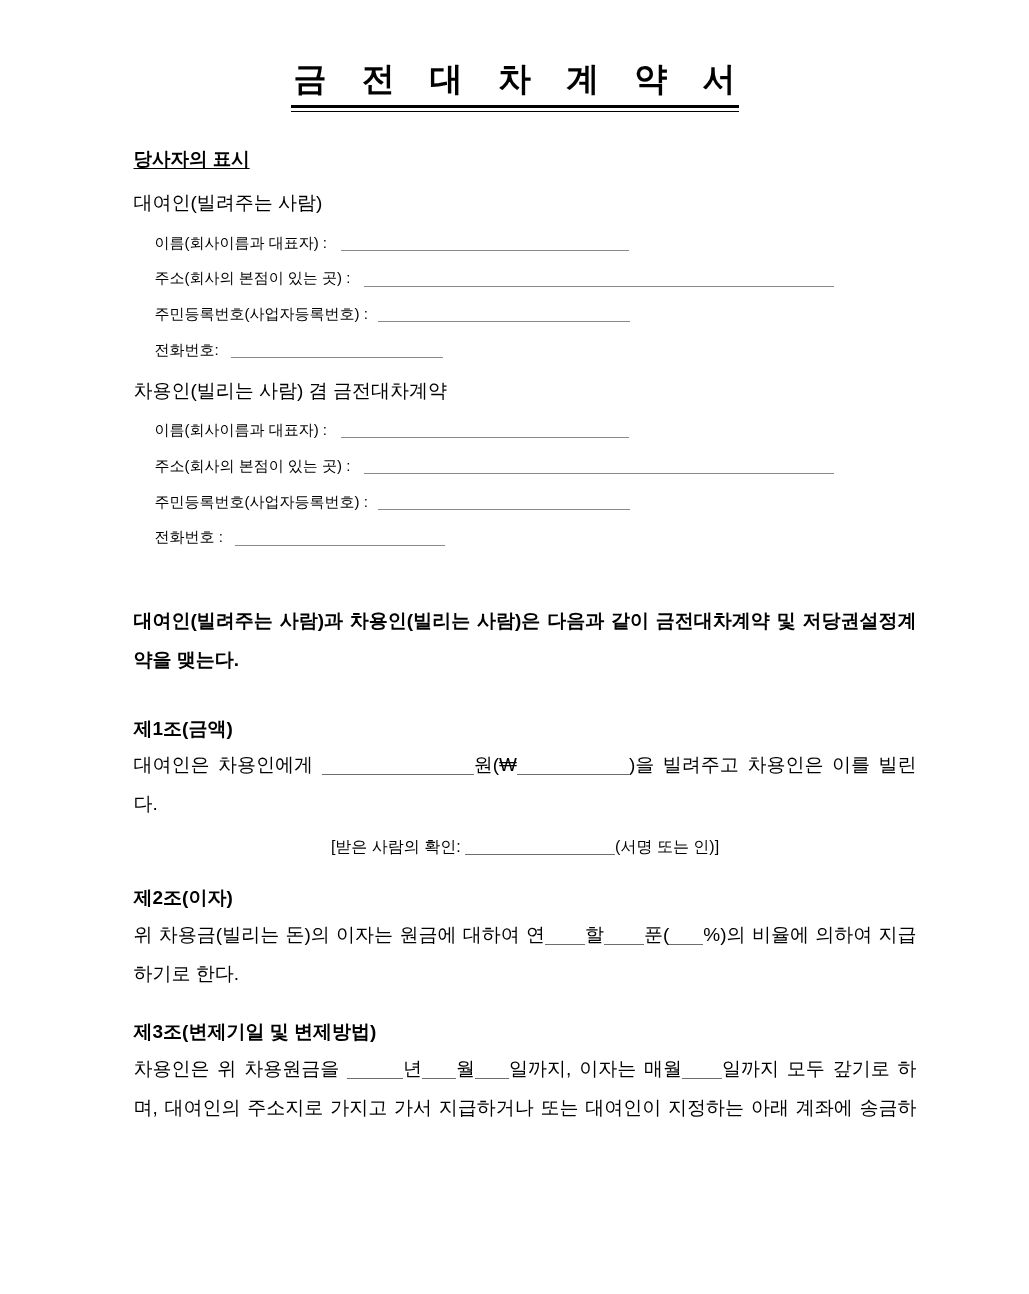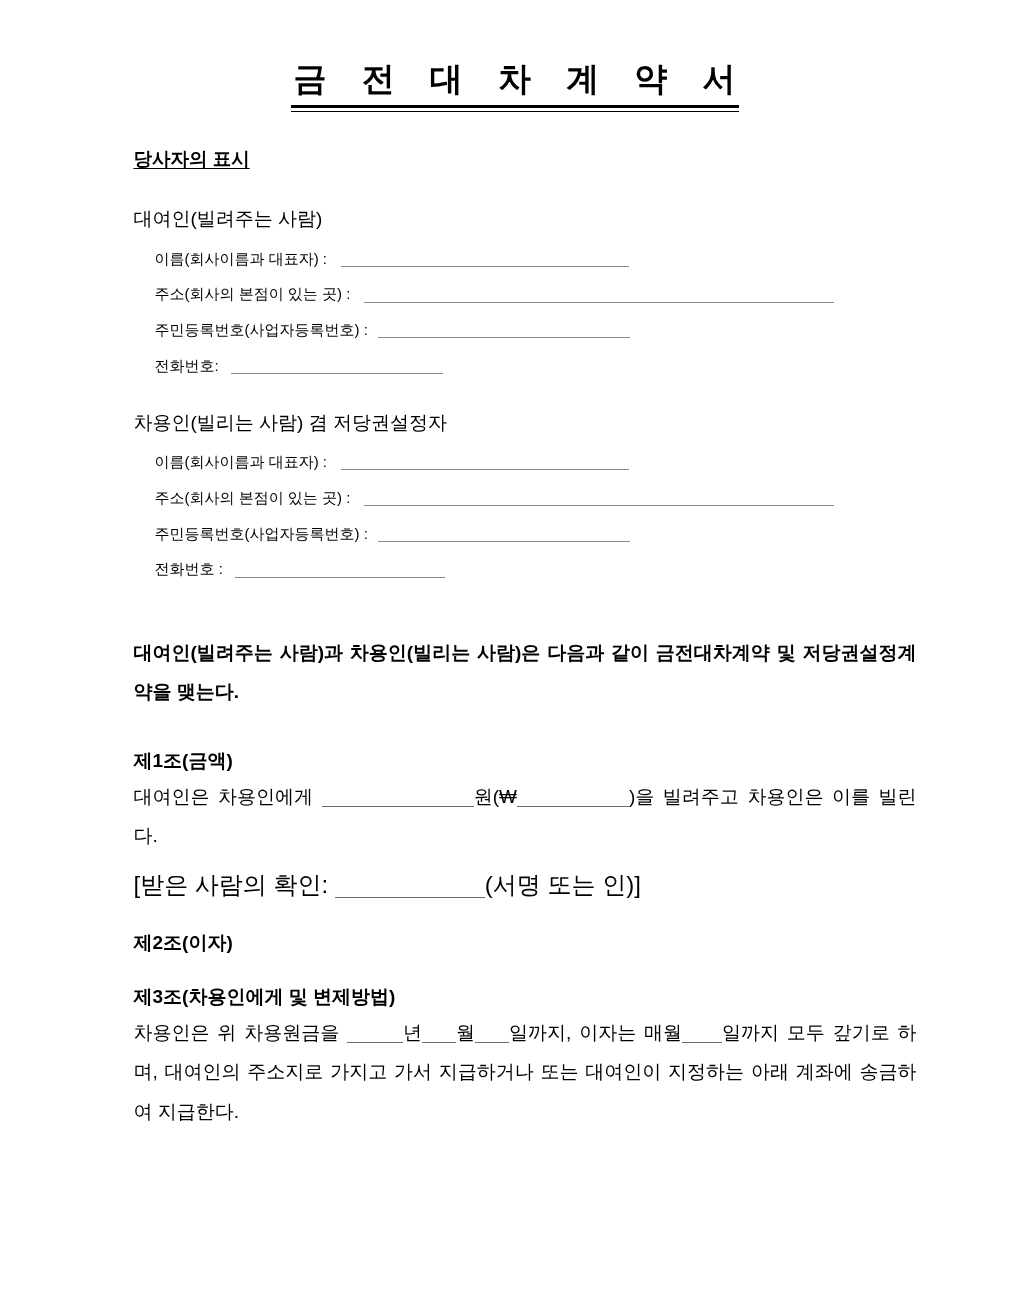--- a/index.html
+++ b/index.html
@@ -59,21 +59,21 @@
   .section-head {
     font-size: 18.5px;
     font-weight: bold;
     text-decoration: underline;
     text-underline-offset: 3px;
     margin: 33px 0 16px 0;
     line-height: 1.5;
   }
   .party-head {
     font-size: 19px;
-    margin: 32px 0 0 0;
+    margin: 16px 0 0 0;
     line-height: 1.5;
   }
   .field-row {
     font-size: 15px;
     margin: 14px 0 0 0;
     padding-left: 21px;
     line-height: 1.45;
     white-space: nowrap;
   }
   .field-label { white-space: pre; }
@@ -116,22 +116,22 @@
     vertical-align: -0.2em;
   }
   .ib-amount { width: 152px; }
   .ib-won    { width: 112px; }
   .ib-sign   { width: 150px; }
   .ib-xs     { width: 34px; }
   .ib-s      { width: 40px; }
   .ib-m      { width: 56px; }
 
   .confirm-line {
-    font-size: 24px;
-    text-align: left;
+    font-size: 16px;
+    text-align: center;
     margin: 10px 0 0 0;
     line-height: 1.6;
     white-space: nowrap;
   }
 
   
   .bank-row {
     font-size: 19px;
     margin: 18px 0 0 0;
     padding-left: 21px;
@@ -166,21 +166,21 @@
     <div class="field-row">
       <span class="field-label">주소(회사의 본점이 있는 곳) :</span><span class="blank w-addr"></span>
     </div>
     <div class="field-row">
       <span class="field-label">주민등록번호(사업자등록번호) :</span><span class="blank w-rrn"></span>
     </div>
     <div class="field-row">
       <span class="field-label">전화번호:</span><span class="blank w-phone"></span>
     </div>
 
-    <div class="party-head">차용인(빌리는 사람) 겸 저당권설정자</div>
+    <div class="party-head">차용인(빌리는 사람) 겸 금전대차계약</div>
 
     <div class="field-row">
       <span class="field-label">이름(회사이름과 대표자) :</span><span class="blank w-name"></span>
     </div>
     <div class="field-row">
       <span class="field-label">주소(회사의 본점이 있는 곳) :</span><span class="blank w-addr"></span>
     </div>
     <div class="field-row">
       <span class="field-label">주민등록번호(사업자등록번호) :</span><span class="blank w-rrn"></span>
     </div>
@@ -189,22 +189,23 @@
     </div>
 
     <p class="para intro">대여인(빌려주는 사람)과 차용인(빌리는 사람)은 다음과 같이 금전대차계약 및 저당권설정계약을 맺는다.</p>
 
     <div class="article-head">제1조(금액)</div>
     <p class="para body"><span>대여인은 차용인에게</span> <span class="inline-blank ib-amount"></span><span>원(₩</span><span class="inline-blank ib-won"></span><span>)을 빌려주고 차용인은 이를 빌린다.</span></p>
 
     <div class="confirm-line"><span>[받은 사람의 확인:</span> <span class="inline-blank ib-sign"></span><span>(서명 또는 인)]</span></div>
 
     <div class="article-head tight">제2조(이자)</div>
-
-    <div class="article-head tight">제3조(차용인에게 및 변제방법)</div>
+    <p class="para body"><span>위 차용금(빌리는 돈)의 이자는 원금에 대하여 연</span><span class="inline-blank ib-s"></span><span>할</span><span class="inline-blank ib-s"></span><span>푼(</span><span class="inline-blank ib-xs"></span><span>%)의 비율에 의하여 지급하기로 한다.</span></p>
+
+    <div class="article-head tight">제3조(변제기일 및 변제방법)</div>
     <p class="para body"><span>차용인은 위 차용원금을</span> <span class="inline-blank ib-m"></span><span>년</span><span class="inline-blank ib-xs"></span><span>월</span><span class="inline-blank ib-xs"></span><span>일까지, 이자는 매월</span><span class="inline-blank ib-s"></span><span>일까지 모두 갚기로 하며, 대여인의 주소지로 가지고 가서 지급하거나 또는 대여인이 지정하는 아래 계좌에 송금하여 지급한다.</span></p>
 
     <div class="bank-row">
       <span class="field-label">변제방법:</span><span class="blank w-bank"></span>
     </div>
     <div class="bank-row second">
       <span class="field-label">계좌번호:</span><span class="blank w-account"></span><span class="holder-gap"></span><span class="field-label">예금주:</span><span class="blank w-holder"></span>
     </div>
 
   </div>

